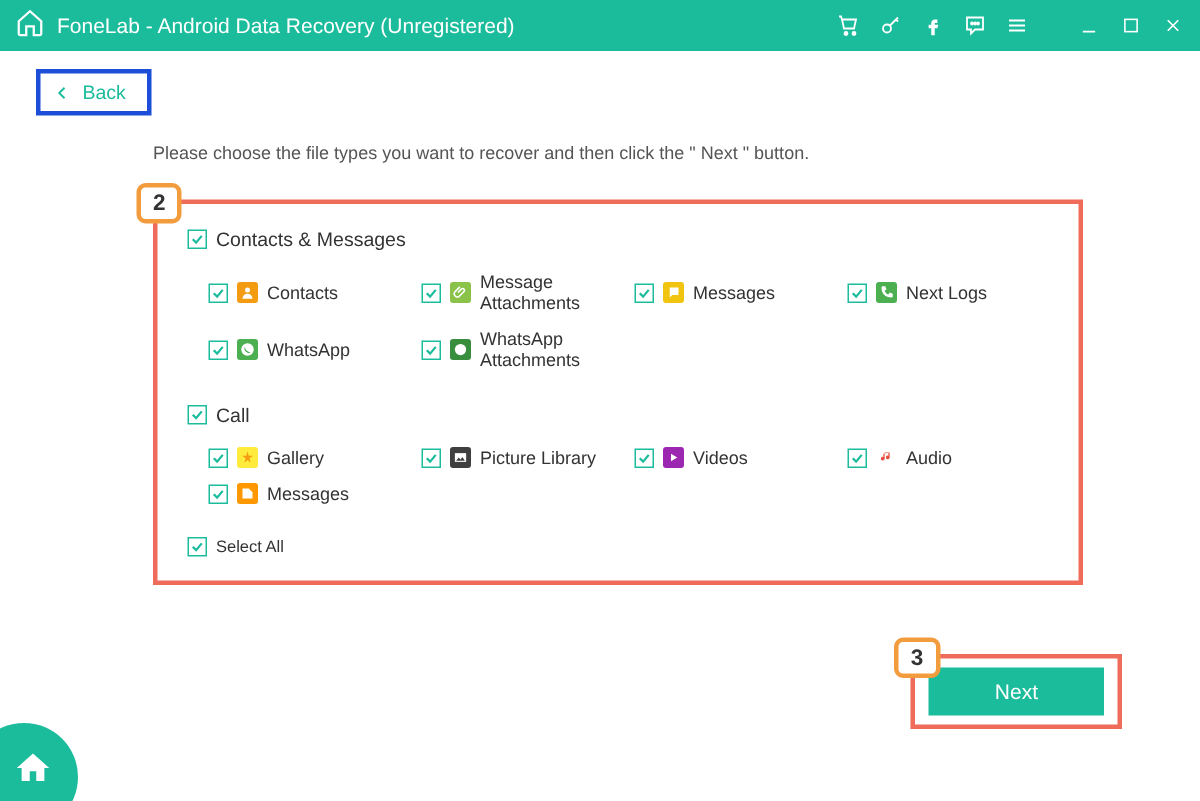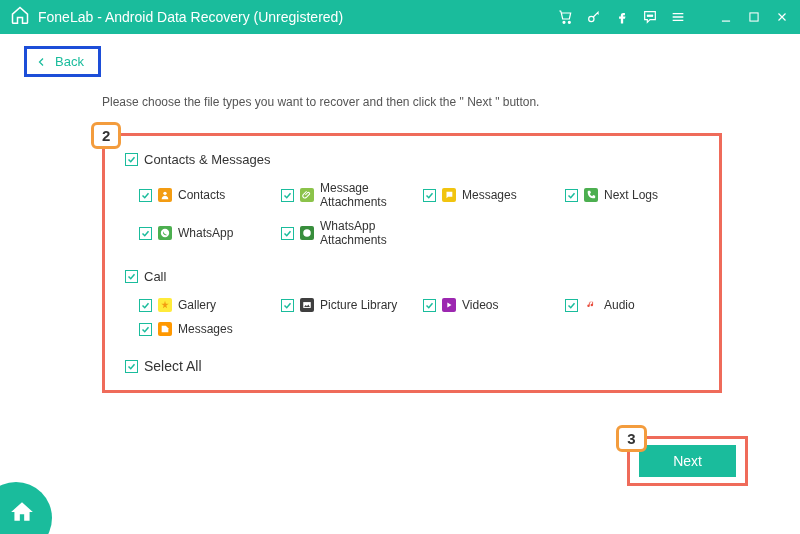--- a/index.html
+++ b/index.html
@@ -100,41 +100,41 @@
       align-items: center;
       justify-content: center;
       flex-shrink: 0;
       border-radius: 2px;
     }
     
     .select-all-row {
       display: flex;
       align-items: center;
       gap: 6px;
-      font-size: 14px;
+      font-size: 11px;
       color: #333;
       margin-top: 8px;
     }
     
     .next-area {
       position: absolute;
       bottom: 48px;
       right: 52px;
       border: 3px solid #ef6b5a;
       padding: 6px 9px;
       display: flex;
       align-items: center;
     }
     .badge-3 { top: -14px; left: -14px; }
     
     .next-btn {
       background: #1abc9c;
       color: #fff;
       border: none;
-      padding: 8px 34px;
+      padding: 8px 44px;
       font-size: 14px;
       cursor: pointer;
     }
     
     .home-circle {
       position: absolute;
       bottom: -20px;
       left: -20px;
       width: 72px;
       height: 72px;

